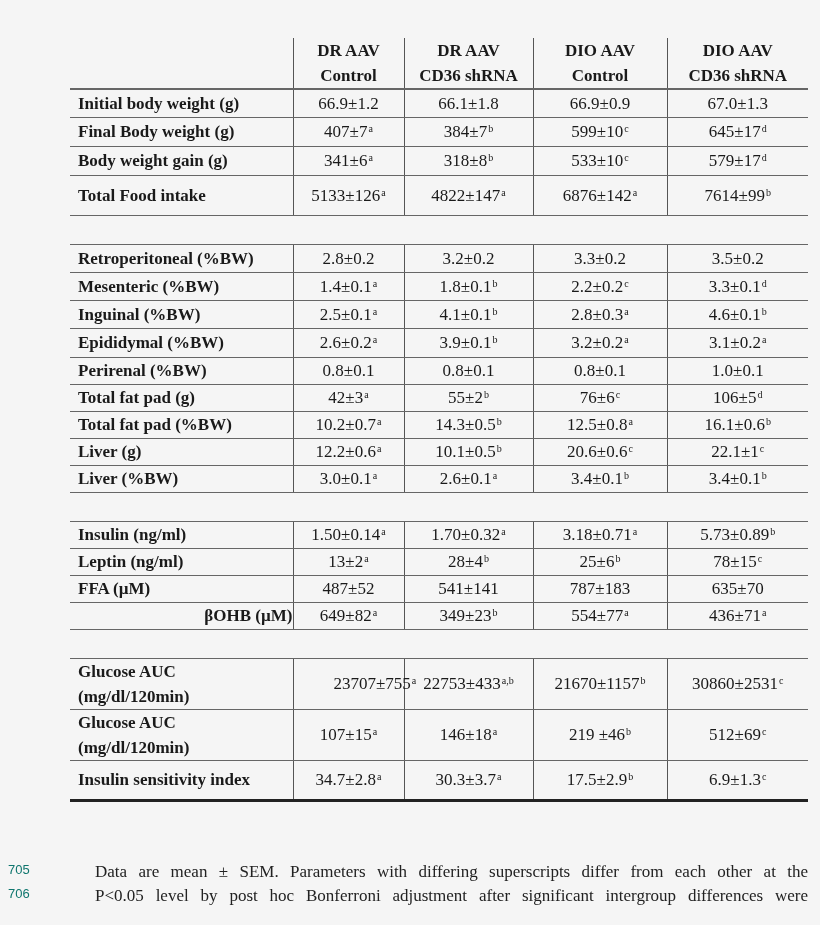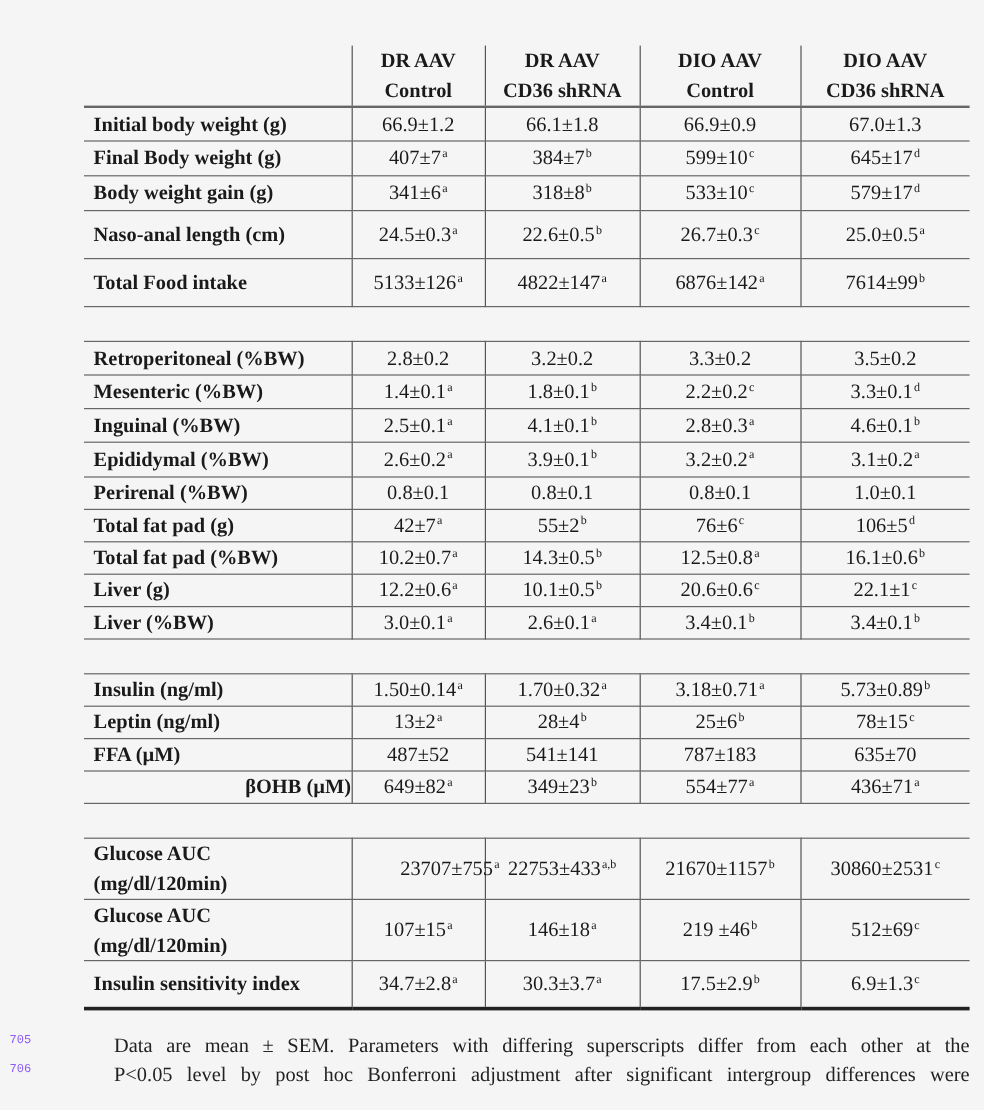--- a/index.html
+++ b/index.html
@@ -21,21 +21,21 @@
   th div { line-height: 25px; }
   thead tr { border-bottom: 2px solid #666; }
   td.label { font-weight: bold; text-align: left; padding-left: 8px; border-right: 1.5px solid #555; }
   td.val { text-align: center; border-right: 1.5px solid #555; }
   td.val:last-child { border-right: none; }
   tr.row td { border-bottom: 1.5px solid #666; }
   sup { font-size: 10px; vertical-align: top; position: relative; top: -3px; margin-left: 1px; }
   tr.last td { border-bottom: 3px solid #222; }
   .footer { position: absolute; left: 0; top: 862px; width: 820px; font-size: 17px; }
   .fline { position: absolute; left: 0; height: 22px; white-space: nowrap; }
-  .lnum { position: absolute; left: 8px; width: 40px; font-family: Liberation Mono, monospace; font-size: 10px; color: #8b5cf6; }
+  .lnum { position: absolute; left: 8px; width: 40px; font-family: Liberation Sans, sans-serif; font-size: 13px; color: #0f766e; }
   .ftext { position: absolute; left: 95px; width: 713px; text-align: justify; text-align-last: justify; color: #222; }
 </style>
 </head>
 <body>
 
 <div class="tbl">
 <table>
   <colgroup>
         <col class="c0">
         <col class="c1">
@@ -87,29 +87,20 @@
           <td class="label" style="height: 28px;">
             <div>Body weight gain (g)</div>
           </td>
           <td class="val" style="height: 28px;"><span>341±6</span><sup>a</sup></td>
           <td class="val" style="height: 28px;"><span>318±8</span><sup>b</sup></td>
           <td class="val" style="height: 28px;"><span>533±10</span><sup>c</sup></td>
           <td class="val" style="height: 28px;"><span>579±17</span><sup>d</sup></td>
         </tr>
         <tr class="row">
           <td class="label" style="height: 39px;">
-            <div>Naso-anal length (cm)</div>
-          </td>
-          <td class="val" style="height: 39px;"><span>24.5±0.3</span><sup>a</sup></td>
-          <td class="val" style="height: 39px;"><span>22.6±0.5</span><sup>b</sup></td>
-          <td class="val" style="height: 39px;"><span>26.7±0.3</span><sup>c</sup></td>
-          <td class="val" style="height: 39px;"><span>25.0±0.5</span><sup>a</sup></td>
-        </tr>
-        <tr class="row">
-          <td class="label" style="height: 39px;">
             <div>Total Food intake</div>
           </td>
           <td class="val" style="height: 39px;"><span>5133±126</span><sup>a</sup></td>
           <td class="val" style="height: 39px;"><span>4822±147</span><sup>a</sup></td>
           <td class="val" style="height: 39px;"><span>6876±142</span><sup>a</sup></td>
           <td class="val" style="height: 39px;"><span>7614±99</span><sup>b</sup></td>
         </tr>
         <tr>
           <td colspan="5" style="height: 28px; border-bottom: 1.5px solid rgb(102, 102, 102);"></td>
         </tr>
@@ -155,21 +146,21 @@
           </td>
           <td class="val" style="height: 26px;"><span>0.8±0.1</span></td>
           <td class="val" style="height: 26px;"><span>0.8±0.1</span></td>
           <td class="val" style="height: 26px;"><span>0.8±0.1</span></td>
           <td class="val" style="height: 26px;"><span>1.0±0.1</span></td>
         </tr>
         <tr class="row">
           <td class="label" style="height: 26px;">
             <div>Total fat pad (g)</div>
           </td>
-          <td class="val" style="height: 26px;"><span>42±7</span><sup>a</sup></td>
+          <td class="val" style="height: 26px;"><span>42±3</span><sup>a</sup></td>
           <td class="val" style="height: 26px;"><span>55±2</span><sup>b</sup></td>
           <td class="val" style="height: 26px;"><span>76±6</span><sup>c</sup></td>
           <td class="val" style="height: 26px;"><span>106±5</span><sup>d</sup></td>
         </tr>
         <tr class="row">
           <td class="label" style="height: 26px;">
             <div>Total fat pad (%BW)</div>
           </td>
           <td class="val" style="height: 26px;"><span>10.2±0.7</span><sup>a</sup></td>
           <td class="val" style="height: 26px;"><span>14.3±0.5</span><sup>b</sup></td>

